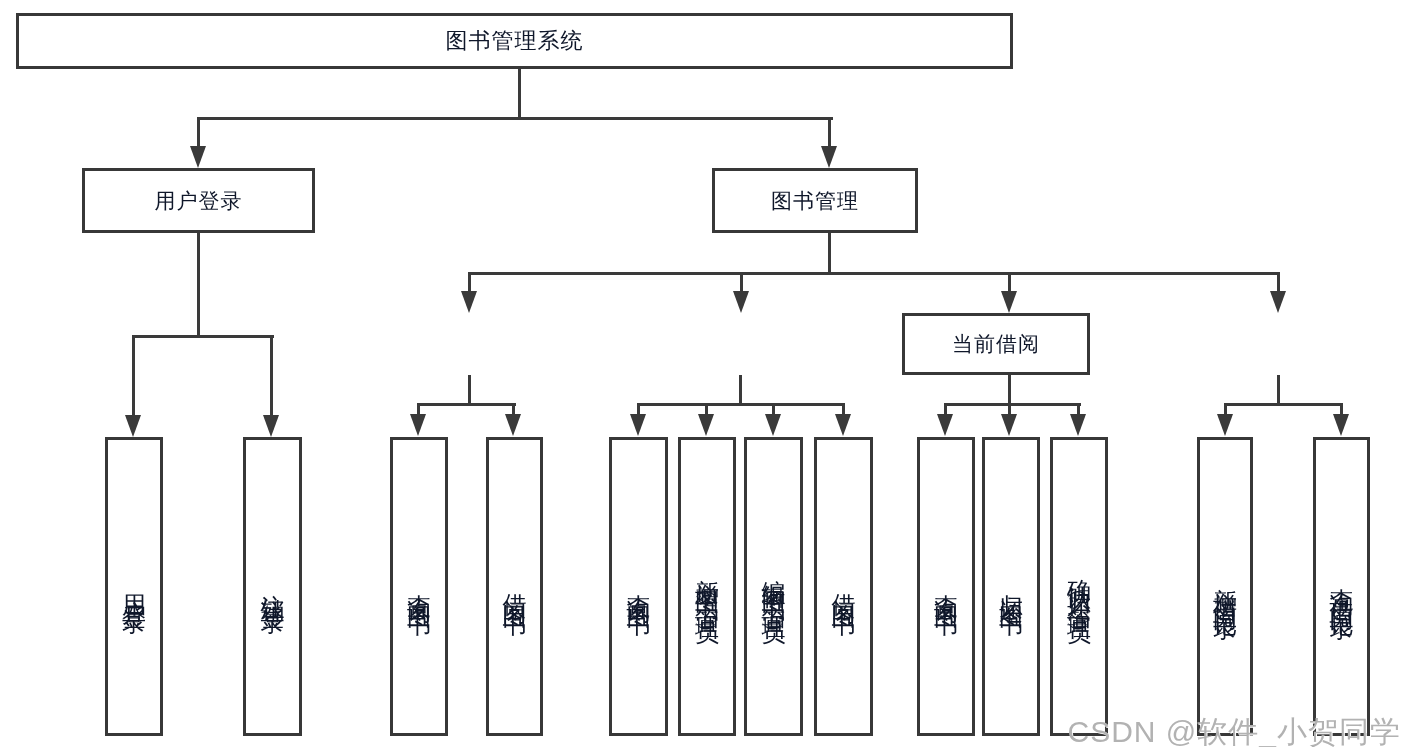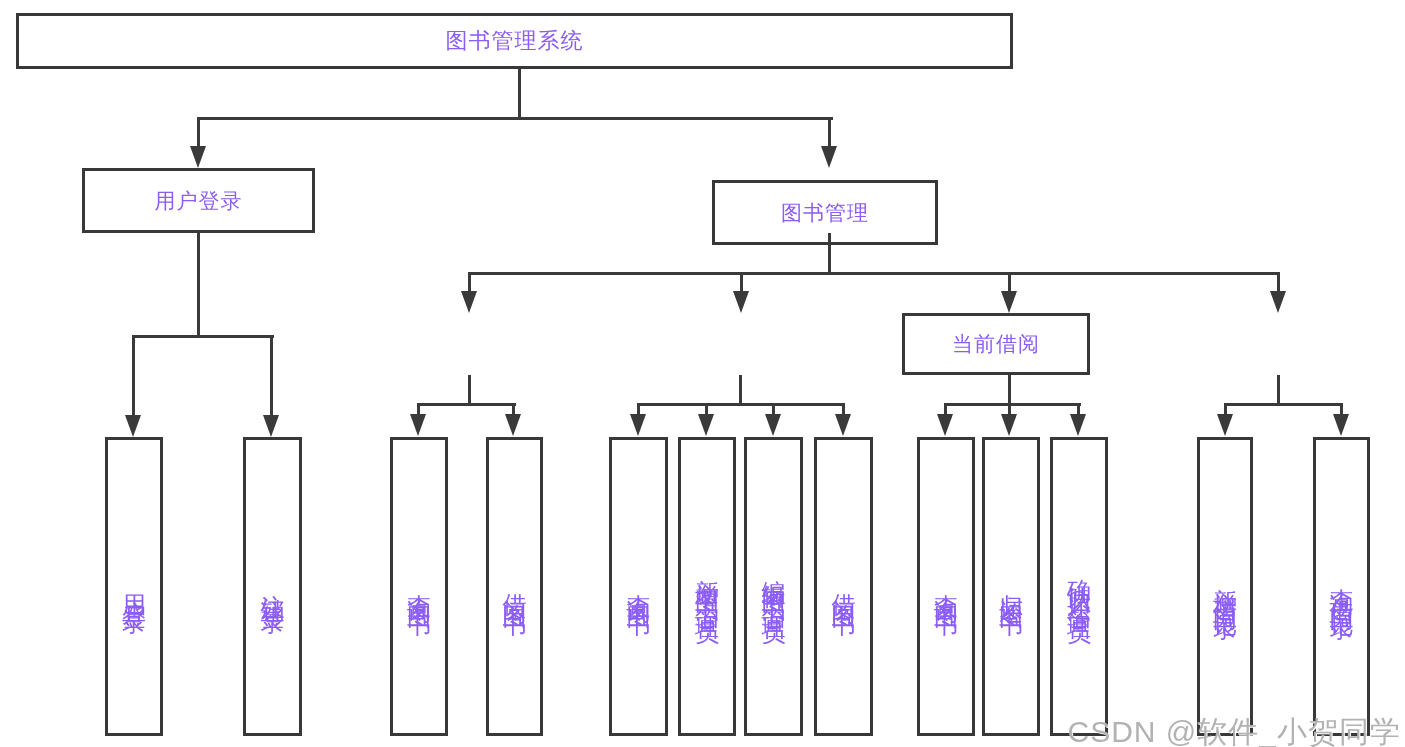--- a/index.html
+++ b/index.html
@@ -5,21 +5,21 @@
 <style>
   html,body{margin:0;padding:0;background:#ffffff;}
   #stage{
     position:relative;width:1405px;height:747px;background:#ffffff;overflow:hidden;
     font-family:"Liberation Sans","DejaVu Sans",sans-serif;
   }
   .box{
     position:absolute;background:#ffffff;border:3px solid #383838;box-sizing:border-box;
     display:flex;align-items:center;justify-content:center;
   }
-  .box span{color:#8b5cf6;}
+  .box span{color:#0f172a;}
   .box.h span{font-size:21px;letter-spacing:1px;white-space:nowrap;}
   .box.root span{font-size:22px;}
   .box.v span{
     writing-mode:vertical-rl;-webkit-writing-mode:vertical-rl;
     text-orientation:mixed;font-size:24px;line-height:1;letter-spacing:6px;white-space:nowrap;
   }
   .vl{position:absolute;width:3px;background:#3a3a3a;}
   .hl{position:absolute;height:3px;background:#3a3a3a;}
   .arrow{
     position:absolute;width:0;height:0;
@@ -36,21 +36,21 @@
 
 <div id="stage">
 
   <div class="box h root" style="left:16px;top:13px;width:997px;height:56px;">
     <span>图书管理系统</span>
   </div>
 
   <div class="box h" style="left:82px;top:168px;width:233px;height:65px;">
     <span>用户登录</span>
   </div>
-  <div class="box h" style="left:712px;top:168px;width:226px;height:65px;margin-top:12px;">
+  <div class="box h" style="left:712px;top:168px;width:206px;height:65px;">
     <span>图书管理</span>
   </div>
 
   <div class="box h" style="left:902px;top:313px;width:188px;height:62px;">
     <span>当前借阅</span>
   </div>
 
   <div class="box v" style="left:105px;top:437px;width:58px;height:299px;">
     <span>用户登录</span>
   </div>

